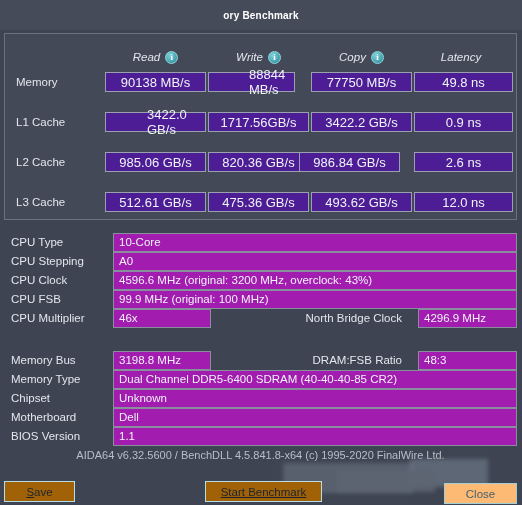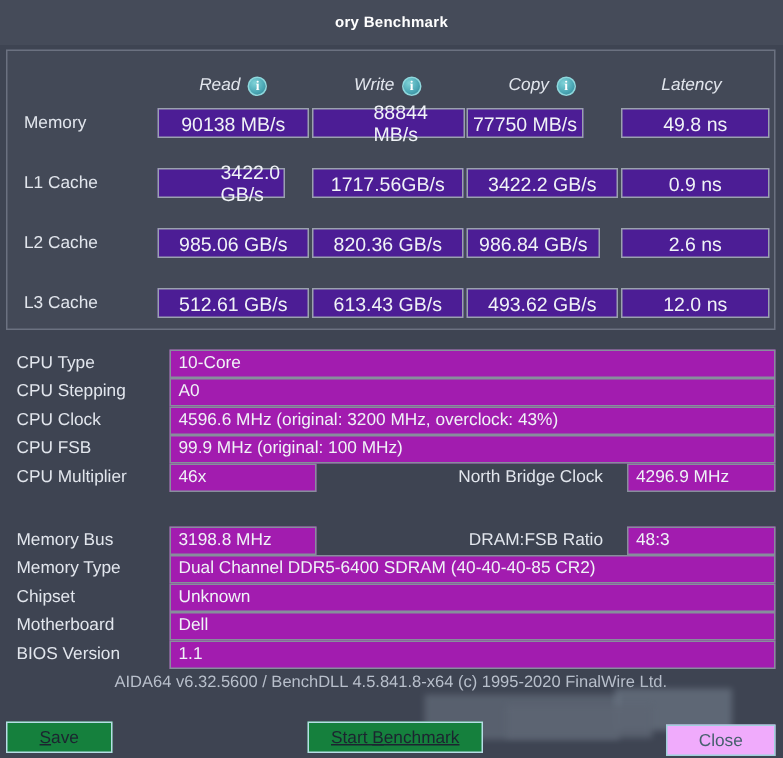--- a/index.html
+++ b/index.html
@@ -160,35 +160,35 @@
   }
   #version-text {
     font-size: 11px;
     color: #b8bfcb;
   }
 
   
   .btn {
     position: absolute;
     height: 21px;
-    background: #15803d;
+    background: #a16207;
     border: 1px solid #b7dde6;
     box-sizing: border-box;
     display: flex;
     align-items: center;
     justify-content: center;
     font-size: 11.5px;
     color: #1c2430;
     cursor: default;
   }
   .btn u { text-decoration: underline; }
 
   #btn-save   { left: 4px;   top: 481px; width: 71px; }
   #btn-start  { left: 205px; top: 481px; width: 117px; text-decoration: underline; }
-  #btn-close  { left: 444px; top: 483px; width: 73px; background: #f0abfc;
+  #btn-close  { left: 444px; top: 483px; width: 73px; background: #fdba74;
                 border-color: #9fd0da; color: #46606d; }
 
   
   .blur-artifact {
     position: absolute;
     background: #5d6573;
     filter: blur(2px);
     opacity: 0.85;
   }
   #artifact-a { left: 337px; top: 470px; width: 98px; height: 22px; }
@@ -217,42 +217,42 @@
         <span class="info-icon">i</span>
       </div>
       <div class="col-head" style="left: 409px; width: 99px;">
         <span class="lbl">Latency</span>
       </div>
     </div>
   <div id="bm-rows">
       <div class="bm-row" style="top: 37px;">
         <div class="bm-label">Memory</div>
         <div class="bm-box" style="left: 100px; width: 101px;">90138 MB/s</div>
-        <div class="bm-box" style="left: 203px; width: 102px; padding-left: 40px;">88844 MB/s</div>
-        <div class="bm-box" style="left: 306px; width: 78px;">77750 MB/s</div>
+        <div class="bm-box" style="left: 203px; width: 87px; padding-left: 40px;">88844 MB/s</div>
+        <div class="bm-box" style="left: 306px; width: 101px;">77750 MB/s</div>
         <div class="bm-box" style="left: 409px; width: 99px;">49.8 ns</div>
       </div>
       <div class="bm-row" style="top: 77px;">
         <div class="bm-label">L1 Cache</div>
-        <div class="bm-box" style="left: 100px; width: 85px; padding-left: 41px;">3422.0 GB/s</div>
+        <div class="bm-box" style="left: 100px; width: 101px; padding-left: 41px;">3422.0 GB/s</div>
         <div class="bm-box" style="left: 203px; width: 101px;">1717.56GB/s</div>
         <div class="bm-box" style="left: 306px; width: 101px;">3422.2 GB/s</div>
         <div class="bm-box" style="left: 409px; width: 99px;">0.9 ns</div>
       </div>
       <div class="bm-row" style="top: 117px;">
         <div class="bm-label">L2 Cache</div>
         <div class="bm-box" style="left: 100px; width: 101px;">985.06 GB/s</div>
         <div class="bm-box" style="left: 203px; width: 101px;">820.36 GB/s</div>
-        <div class="bm-box" style="left: 306px; width: 89px;">986.84 GB/s</div>
+        <div class="bm-box" style="left: 294px; width: 101px;">986.84 GB/s</div>
         <div class="bm-box" style="left: 409px; width: 99px;">2.6 ns</div>
       </div>
       <div class="bm-row" style="top: 157px;">
         <div class="bm-label">L3 Cache</div>
         <div class="bm-box" style="left: 100px; width: 101px;">512.61 GB/s</div>
-        <div class="bm-box" style="left: 203px; width: 101px;">613.43 GB/s</div>
+        <div class="bm-box" style="left: 203px; width: 101px;">475.36 GB/s</div>
         <div class="bm-box" style="left: 306px; width: 101px;">493.62 GB/s</div>
         <div class="bm-box" style="left: 409px; width: 99px; text-align: right;">12.0 ns</div>
       </div>
     </div>
 </div>
 
 <div class="info-table" id="cpu-table" style="top:233px;">
 
   <div class="info-row">
     <span class="info-label">CPU Type</span>

